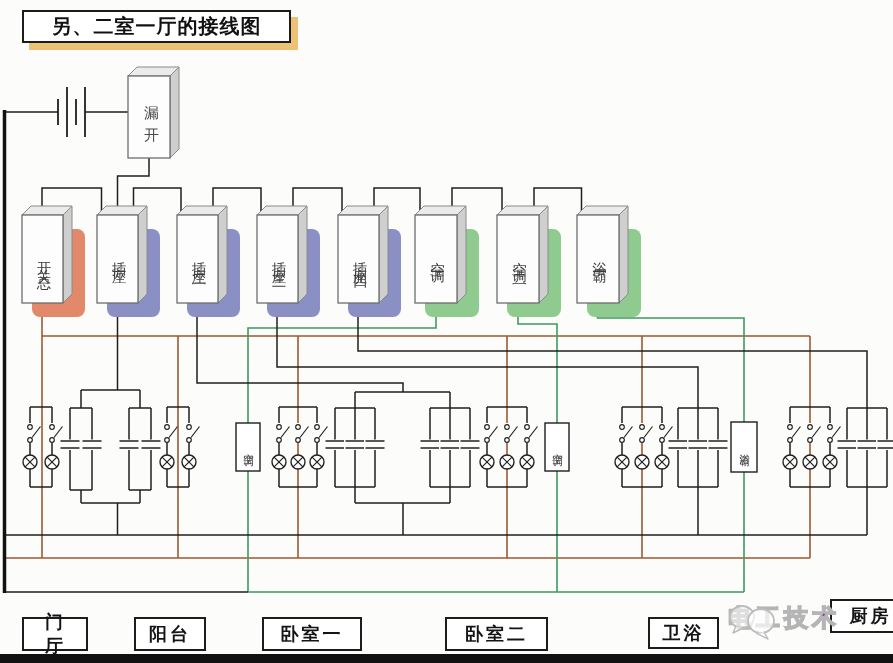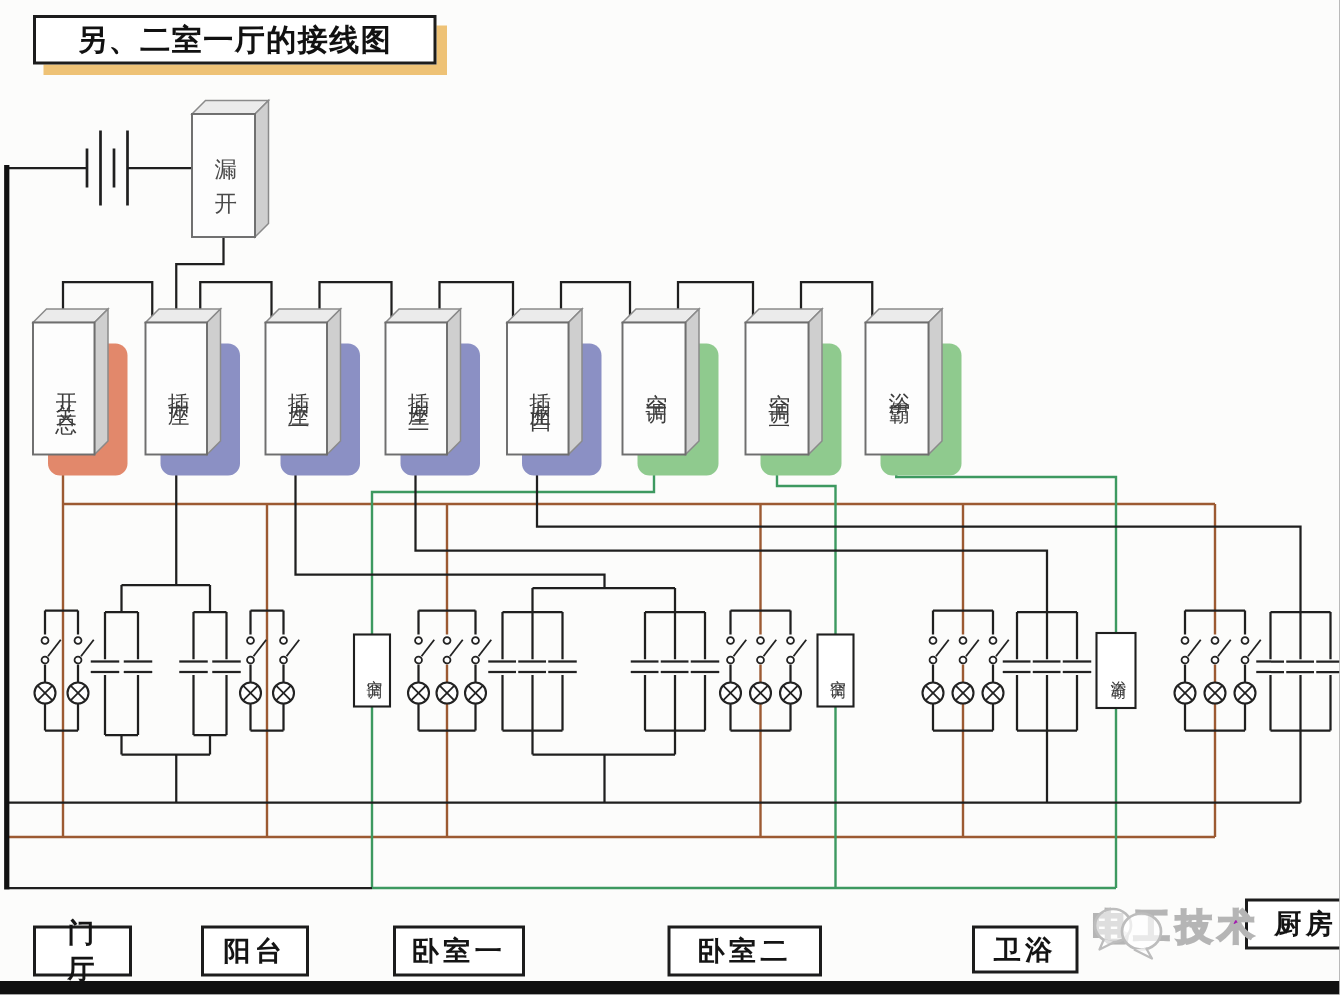--- a/index.html
+++ b/index.html
@@ -1,18 +1,18 @@
 <!DOCTYPE html>
 <html><head>
 <meta charset="utf-8">
 <style>
   html,body{margin:0;padding:0;background:#888;}
   #stage{
     position:relative;width:893px;height:663px;background:#fcfcfb;overflow:hidden;
-    font-family:Liberation Serif, serif;
+    font-family:Liberation Mono, monospace;
   }
   #stage svg{position:absolute;left:0;top:0;z-index:1;}
   .abs{position:absolute;box-sizing:border-box;}
   .vtext{
     writing-mode:vertical-rl;text-orientation:upright;
     display:flex;align-items:center;justify-content:center;
     z-index:2;color:#3c3c3c;
   }
   .breaker-label{font-size:14.5px;letter-spacing:7px;padding-top:2px;}
   .mb-label{font-size:15px;letter-spacing:24px;color:#4a4a4a;}
@@ -222,21 +222,21 @@
   <div class="abs vtext breaker-label" style="left:415px;top:215px;width:42px;height:88px;">空调一</div>
   <div class="abs vtext breaker-label" style="left:497px;top:215px;width:42px;height:88px;">空调二</div>
   <div class="abs vtext breaker-label" style="left:577px;top:215px;width:42px;height:88px;">浴霸一</div>
 
   <div class="abs vtext device-label" style="left:236px;top:423px;width:24px;height:48px;">空调</div>
   <div class="abs vtext device-label" style="left:545px;top:423px;width:24px;height:48px;">空调</div>
   <div class="abs vtext device-label" style="left:731px;top:422px;width:26px;height:50px;">浴霸</div>
 
   <div class="abs room-label" style="left:22px;top:617px;width:66px;height:34px;padding-left:21px;">门厅</div>
   <div class="abs room-label" style="left:134px;top:617px;width:72px;height:34px;">阳台</div>
-  <div class="abs room-label" style="left:262px;top:617px;width:88px;height:34px;">卧室一</div>
+  <div class="abs room-label" style="left:262px;top:617px;width:100px;height:34px;">卧室一</div>
   <div class="abs room-label" style="left:445px;top:617px;width:103px;height:34px;">卧室二</div>
   <div class="abs room-label" style="left:648px;top:617px;width:71px;height:32px;">卫浴</div>
   <div class="abs room-label" style="left:806px;top:599px;width:81px;height:34px;margin-left:24px;">厨房</div>
 
   <div id="watermark" class="abs" style="left:728px;top:602px;">
     <svg width="50" height="40" viewBox="0 0 50 40">
       <ellipse cx="14" cy="15" rx="12" ry="11" fill="rgba(255,255,255,0.55)" stroke="#bdbdbd" stroke-width="1.8"></ellipse>
       <path d="M8 24 L5 31 L15 26" fill="rgba(255,255,255,0.55)" stroke="#bdbdbd" stroke-width="1.5" stroke-linejoin="round"></path>
       <ellipse cx="33" cy="19" rx="13" ry="12" fill="rgba(255,255,255,0.7)" stroke="#bdbdbd" stroke-width="1.8"></ellipse>
       <path d="M36 30 L40 37 L28 31" fill="rgba(255,255,255,0.7)" stroke="#bdbdbd" stroke-width="1.5" stroke-linejoin="round"></path>

